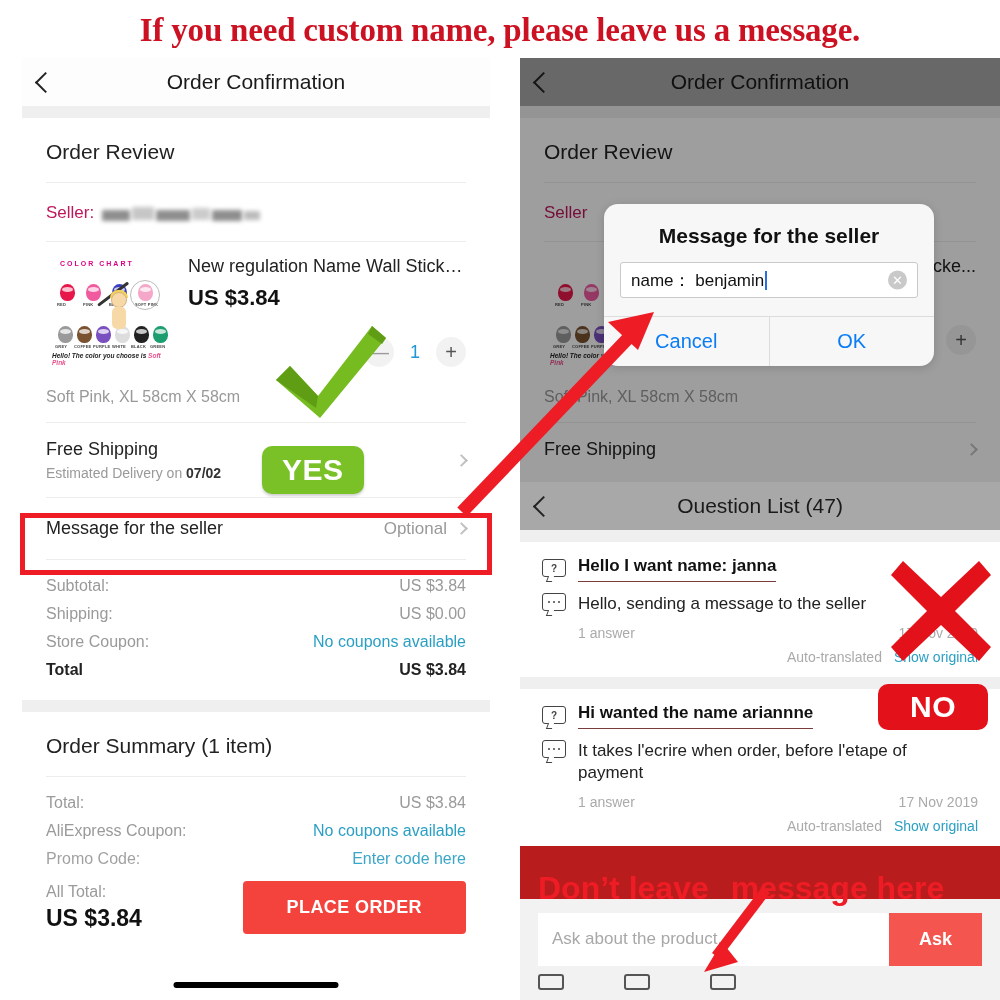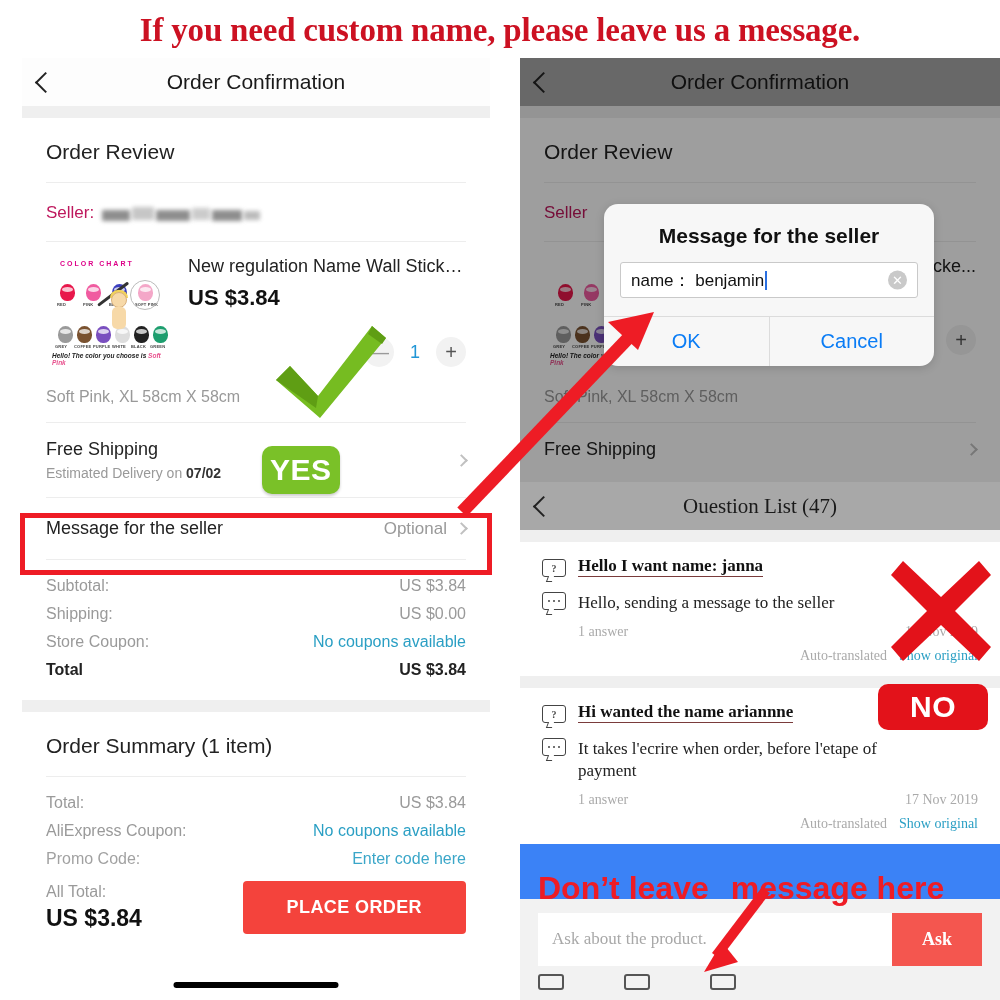--- a/index.html
+++ b/index.html
@@ -128,51 +128,51 @@
   .clear-icon {
     position:absolute; right: 10px; top:50%; transform: translateY(-50%);
     width: 19px; height: 19px; border-radius:50%; background:#c9c9c9;
     display:flex; align-items:center; justify-content:center; color:#fff; font-size: 13px; line-height:1;
   }
   .modal-actions { display:flex; border-top: 1px solid #dcdcdc; }
   .modal-actions > div { flex:1; text-align:center; padding: 13px 0; font-size: 20px; color:#0a7cf5; }
   .modal-actions > div:first-child { border-right: 1px solid #dcdcdc; font-weight: normal; }
 
   
-  .qlist { position: absolute; left: 0; top: 424px; width: 480px; height: 518px; background:#3b82f6; z-index: 30; overflow:hidden;font-family:Liberation Serif, serif; }
+  .qlist { position: absolute; left: 0; top: 424px; width: 480px; height: 518px; background:#b91c1c; z-index: 30; overflow:hidden; }
   .qlist .navbar { background:#fff; }
   .q-item { background:#fff; padding: 14px 22px 10px; }
   .q-sep { height: 12px; background:#efefef; }
   .q-line { display:flex; gap: 10px; align-items:flex-start; }
   .bubble-icon { flex: 0 0 26px; width:26px; height: 22px; position: relative; margin-top: 3px; }
   .bubble-icon .bx { position:absolute; left:0; top:0; width: 24px; height: 18px; border: 1.6px solid #444; border-radius: 3px; }
   .bubble-icon .tail { position:absolute; left: 5px; top: 17px; width: 6px; height: 6px; border-left:1.6px solid #444; border-bottom:1.6px solid #444; transform: skewX(-20deg); background:#fff;}
   .bubble-icon .gl { position:absolute; left:0; top:0; width: 24px; height: 18px; display:flex; align-items:center; justify-content:center; font-size: 10px; color:#444; font-weight:bold; }
   .bubble-icon .dots { position:absolute; left:0; top:0; width:24px; height:18px; display:flex; align-items:center; justify-content:center; gap:2.5px; }
   .bubble-icon .dots i { width: 2.6px; height: 2.6px; background:#444; border-radius:50%; display:block; }
-  .q-question { font-size: 17px; font-weight: bold; color:#111; border-bottom: 1px solid #7a3b3b; display:inline-block; }
+  .q-question { font-size: 17px; font-weight: bold; color:#111; border-bottom: 1px solid #7a3b3b; padding-bottom: 5px; display:inline-block; }
   .q-answer { font-size: 17px; color:#222; line-height: 1.28; padding-top: 3px; }
   .q-meta { display:flex; justify-content:space-between; font-size: 14px; color:#aaa; padding: 10px 0 0 36px; }
   .q-trans { display:flex; justify-content:flex-end; gap: 12px; font-size: 14px; padding: 8px 0 2px; }
   .q-trans .auto { color:#aaa; }
   .q-trans .orig { color:#2a9fc4; }
 
   .ask-bar { position:absolute; left:0; bottom: 0; width: 480px; background:#f2f2f2; padding: 14px 18px 10px; }
   .ask-row { display:flex; }
   .ask-input { flex:1; background:#fff; padding: 16px 14px; font-size: 17px; color:#a8a8a8; }
   .ask-btn { background:#f4564f; color:#fff; font-size:18px; font-weight:bold; padding: 16px 30px; display:flex; align-items:center; }
   .ask-stub { margin-top: 8px; display:flex; gap: 60px; }
   .ask-stub i { display:block; width: 26px; height: 16px; border: 2px solid #555; border-radius:3px; }
 
   
   .ov { position:absolute; z-index: 60; }
   .hl-box { left: 20px; top: 513px; width: 472px; height: 62px; border: 5px solid #ee1c25; }
   .yes-badge {
     left: 262px; top: 446px; background:#7ac128; color:#fff; border-radius: 10px;
-    padding: 7px 8px; font-size: 30px; font-weight: bold; letter-spacing: .5px;
+    padding: 7px 20px; font-size: 30px; font-weight: bold; letter-spacing: .5px;
     box-shadow: 0 2px 3px rgba(0,0,0,.2);
   }
   .no-badge {
     left: 878px; top: 684px; background:#e3121a; color:#fff; border-radius: 10px;
     padding: 6px 32px; font-size: 30px; font-weight: bold; letter-spacing: .5px;
   }
   .check-mark { left: 272px; top: 318px; }
   .x-mark { left: 885px; top: 555px; }
   .arrow-1 { left: 440px; top: 300px; }
   .arrow-2 { left: 690px; top: 880px; }
@@ -401,22 +401,22 @@
     <div class="modal">
       <div class="modal-title">Message for the seller</div>
       <div class="modal-input-wrap">
         <div class="modal-input">
           <span class="val">name： benjamin</span>
             <span class="caret"></span>
           <span class="clear-icon">✕</span>
         </div>
       </div>
       <div class="modal-actions">
+        <div>Cancel</div>
         <div>OK</div>
-        <div>Cancel</div>
       </div>
     </div>
 
     <div class="qlist">
       <div class="navbar">
         <div class="back-chevron"></div>
         <div class="title">Ouestion List (47)</div>
       </div>
       <div class="q-sep"></div>
 

